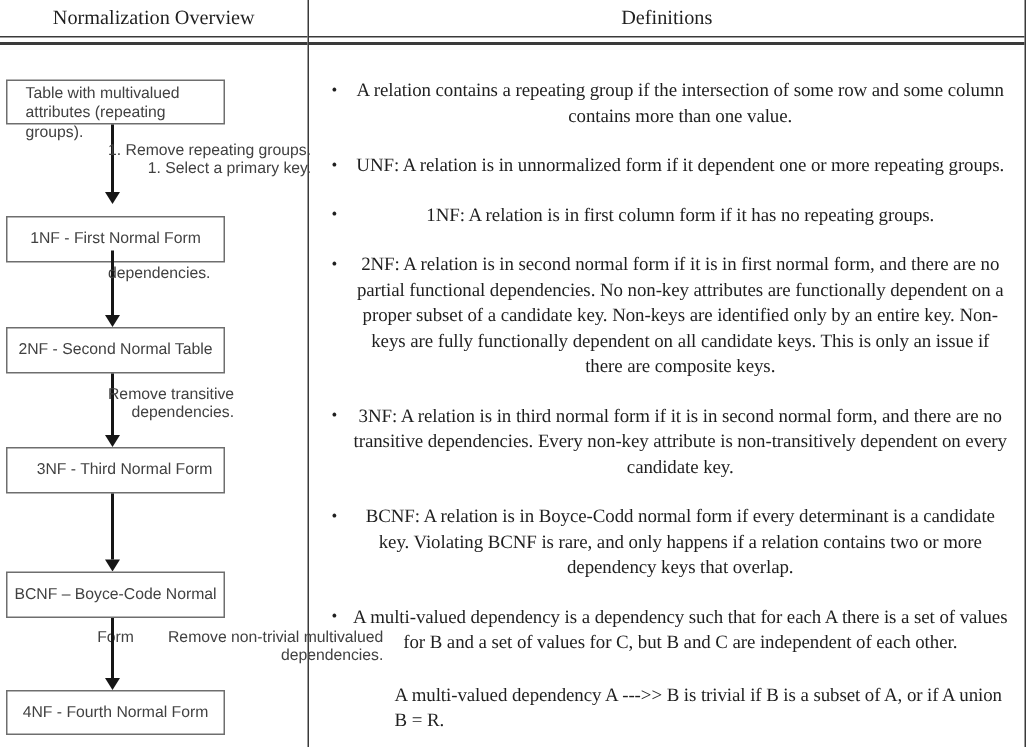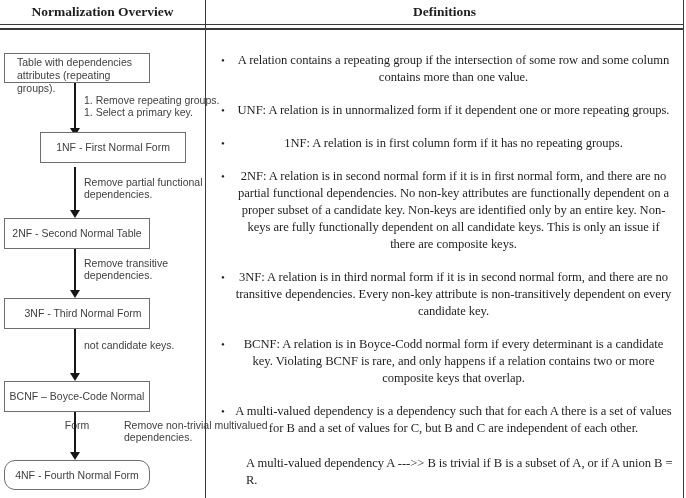--- a/index.html
+++ b/index.html
@@ -22,21 +22,21 @@
   }
   .col-right {
     flex: 1;
     border-right: 1.5px solid #3a3a3a;
     position: relative;
   }
   .cell-header {
     height: 25px;
     border-bottom: 1.5px solid #3a3a3a;
     display: flex; align-items: center; justify-content: center;
-    font-weight: bold;
+    font-weight: normal;
     font-size: 13.5px;
     font-family: "Liberation Serif", serif;
   }
   .sep {
     height: 5px;
     border-bottom: 2px solid #3a3a3a;
   }
   
   .flow {
     position: absolute; top: 0; left: 0; right: 0; bottom: 0;
@@ -61,79 +61,79 @@
   .arrow-head {
     position: absolute;
     left: 70px;
     width: 0; height: 0;
     border-left: 5px solid transparent;
     border-right: 5px solid transparent;
     border-top: 8px solid #161616;
   }
   .flabel {
     position: absolute;
-    left: 84px;
+    left: 72px;
     line-height: 12.3px;
     white-space: nowrap;
+    text-align: right;
   }
   
   .defs {
     padding: 22px 10px 0 15px;
     font-size: 12.6px;
     line-height: 17px;
     letter-spacing: -0.05px;
   }
   .def-item {
     display: flex;
     margin-bottom: 16px;
   }
   .def-item .bullet {
     flex: none;
     width: 13px;
     font-size: 11px;
   }
   .def-item .def-text { flex: 1; text-align: center; }
   .def-item.pre-note { margin-bottom: 18px; }
   .def-note {
-    margin-left: 25px;
+    margin-left: 42px;
     margin-bottom: 17px;
   }
 </style>
 </head>
 <body>
 
 <div class="page">
 
   <div class="col-left">
     <div class="cell-header">
       <span>Normalization Overview</span>
     </div>
     <div class="sep"></div>
 
     <div class="flow">
 
       <div class="fnode multi" style="top:53px;">
-        <span>Table with dependencies attributes (repeating groups).</span>
+        <span>Table with multivalued attributes (repeating groups).</span>
       </div>
 
       <div class="arrow-line" style="top:83px;height:45px;"></div>
       <div class="arrow-head" style="top:128px;"></div>
       <div class="flabel" style="top:94px;">
         <div>1. Remove repeating groups.</div>
         <div>1. Select a primary key.</div>
       </div>
 
-      <div class="fnode single" style="top:132px;margin-left:36px;">
+      <div class="fnode single" style="top:144px;">
         <span>1NF - First Normal Form</span>
       </div>
 
       <div class="arrow-line" style="top:167px;height:43px;"></div>
       <div class="arrow-head" style="top:210px;"></div>
       <div class="flabel" style="top:176px;">
-        <div>Remove partial functional</div>
         <div>dependencies.</div>
       </div>
 
       <div class="fnode single" style="top:218px;">
         <span>2NF - Second Normal Table</span>
       </div>
 
       <div class="arrow-line" style="top:249px;height:41px;"></div>
       <div class="arrow-head" style="top:290px;"></div>
       <div class="flabel" style="top:257px;">
@@ -141,35 +141,34 @@
         <div>dependencies.</div>
       </div>
 
       <div class="fnode single" style="top:298px;padding-left:12px;">
         <span>3NF - Third Normal Form</span>
       </div>
 
       <div class="arrow-line" style="top:329px;height:44px;"></div>
       <div class="arrow-head" style="top:373px;"></div>
       <div class="flabel" style="top:339px;">
-        <div>not candidate keys.</div>
       </div>
 
       <div class="fnode single" style="top:381px;">
         <span>BCNF – Boyce-Code Normal Form</span>
       </div>
 
       <div class="arrow-line" style="top:412px;height:40px;"></div>
       <div class="arrow-head" style="top:452px;"></div>
       <div class="flabel" style="top:419px;margin-left:40px;">
         <div>Remove non-trivial multivalued</div>
         <div>dependencies.</div>
       </div>
 
-      <div class="fnode single" style="top:460px;height:30px;line-height:28px;border-radius:11px;">
+      <div class="fnode single" style="top:460px;height:30px;line-height:28px;">
         <span>4NF - Fourth Normal Form</span>
       </div>
 
     </div>
   </div>
 
   <div class="col-right">
     <div class="cell-header">
       <span>Definitions</span>
     </div>
@@ -197,21 +196,21 @@
         <div class="def-text">2NF: A relation is in second normal form if it is in first normal form, and there are no partial functional dependencies. No non-key attributes are functionally dependent on a proper subset of a candidate key. Non-keys are identified only by an entire key. Non-keys are fully functionally dependent on all candidate keys. This is only an issue if there are composite keys.</div>
       </div>
 
       <div class="def-item">
         <span class="bullet">•</span>
         <div class="def-text">3NF: A relation is in third normal form if it is in second normal form, and there are no transitive dependencies. Every non-key attribute is non-transitively dependent on every candidate key.</div>
       </div>
 
       <div class="def-item">
         <span class="bullet">•</span>
-        <div class="def-text">BCNF: A relation is in Boyce-Codd normal form if every determinant is a candidate key. Violating BCNF is rare, and only happens if a relation contains two or more composite keys that overlap.</div>
+        <div class="def-text">BCNF: A relation is in Boyce-Codd normal form if every determinant is a candidate key. Violating BCNF is rare, and only happens if a relation contains two or more dependency keys that overlap.</div>
       </div>
 
       <div class="def-item pre-note">
         <span class="bullet">•</span>
         <div class="def-text">A multi-valued dependency is a dependency such that for each A there is a set of values for B and a set of values for C, but B and C are independent of each other.</div>
       </div>
 
       <div class="def-note">A multi-valued dependency A ---&gt;&gt; B is trivial if B is a subset of A, or if A union B = R.</div>
 
     </div>

